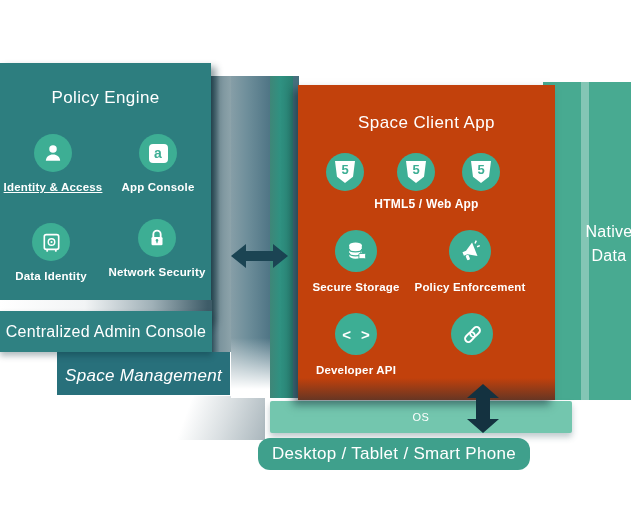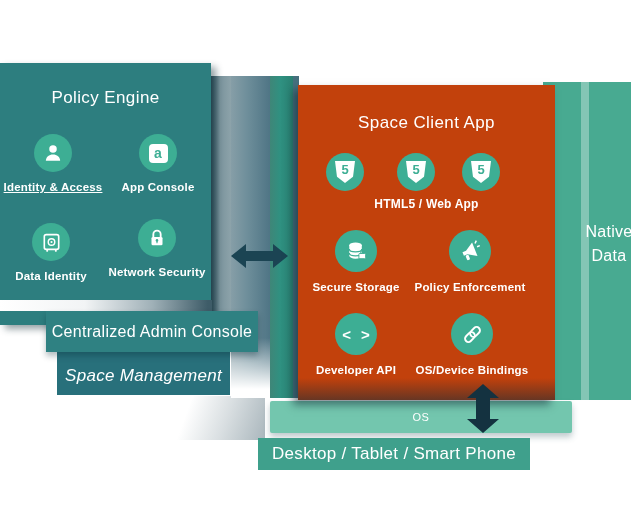--- a/index.html
+++ b/index.html
@@ -35,21 +35,21 @@
   .c38{width:38px;height:38px;}
   .c42{width:42px;height:42px;}
   .clabel{margin-top:9px;font-size:11.5px;font-weight:700;text-align:center;white-space:nowrap;letter-spacing:.2px;}
   .pe1{left:0;top:71px;text-decoration:underline;}  .pe2{left:105px;top:71px;}
   .pe3{left:-2px;top:160px;} .pe4{left:104px;top:156px;}
   
   .gap-stripe{position:absolute;left:0;top:300px;width:212px;height:11px;z-index:6;
     background:linear-gradient(to right,#ffffff 0%,#f2f4f5 40%,#9fb0b7 72%,#3e5c68 98%);}
   .bar{position:absolute;display:flex;align-items:center;justify-content:center;}
   .admin{left:0;top:311px;width:212px;height:41px;background:#2f8182;z-index:6;
-    font-size:16px;font-weight:400;letter-spacing:.3px;box-shadow:0 4px 6px rgba(0,35,45,.3);margin-left:46px;}
+    font-size:16px;font-weight:400;letter-spacing:.3px;box-shadow:0 4px 6px rgba(0,35,45,.3);}
   
   .client{left:298px;top:85px;width:239px;height:315px;background:#c2410c;z-index:10;
     box-shadow:-5px 5px 8px rgba(13,36,47,.5);padding-left:18px;}
   .client:after{content:"";position:absolute;left:0;bottom:0;width:100%;height:22px;
     background:linear-gradient(to bottom,rgba(13,42,58,0),rgba(13,42,58,.5));}
   .client .panel-title{top:28px;}
   .shield-circle{position:absolute;top:68px;}
   .sc1{left:28px;} .sc2{left:99px;} .sc3{left:164px;}
   .shield{width:20px;height:22px;background:#ffffff;
     clip-path:polygon(0 0,100% 0,90% 72%,50% 100%,10% 72%);
@@ -67,21 +67,21 @@
   
   .native{left:543px;top:82px;width:88px;height:318px;background:#48aa91;z-index:4;}
   .native-stripe{position:absolute;left:38px;top:0;width:8px;height:100%;background:rgba(255,255,255,.33);}
   .native-edge{position:absolute;left:0;top:60px;width:4px;height:258px;background:rgba(255,255,255,.22);}
   .native-label{position:absolute;top:138px;left:0;width:100%;text-align:center;
     font-size:16px;font-weight:400;line-height:24px;letter-spacing:.3px;padding-left:22px;}
   
   .os{left:270px;top:401px;width:302px;height:32px;background:#73c6ae;z-index:8;border-radius:2px;
     font-size:11px;font-weight:400;box-shadow:0 4px 6px rgba(40,80,90,.3);letter-spacing:.5px;}
   .device{left:258px;top:438px;width:272px;height:32px;background:#3fa08c;z-index:8;
-    font-size:17px;font-weight:400;letter-spacing:.3px;}
+    font-size:17px;font-weight:400;letter-spacing:.3px;border-radius:12px;}
   
   .h-arrow{position:absolute;left:231px;top:242px;z-index:7;}
   .v-arrow{position:absolute;left:463px;top:384px;z-index:30;}
   .icon-svg{display:block;}
 </style>
 </head>
 <body>
 
 <div class="canvas">
 
@@ -204,21 +204,20 @@
 
     <div class="cell ca4">
       <div class="circle c42">
         <svg class="icon-svg" width="25" height="25" viewBox="0 0 26 26">
           <g transform="rotate(-45 13 13)">
             <rect x="3.5" y="9.5" width="11.5" height="7" rx="3.5" fill="none" stroke="#fff" stroke-width="2"></rect>
             <rect x="11" y="9.5" width="11.5" height="7" rx="3.5" fill="none" stroke="#fff" stroke-width="2"></rect>
           </g>
         </svg>
       </div>
-      <div class="clabel">OS/Device Bindings</div>
     </div>
   </div>
 
   <div class="panel native">
     <div class="native-stripe"></div>
     <div class="native-edge"></div>
     <div class="native-label">
       <div>Native</div>
       <div>Data</div>
     </div>

